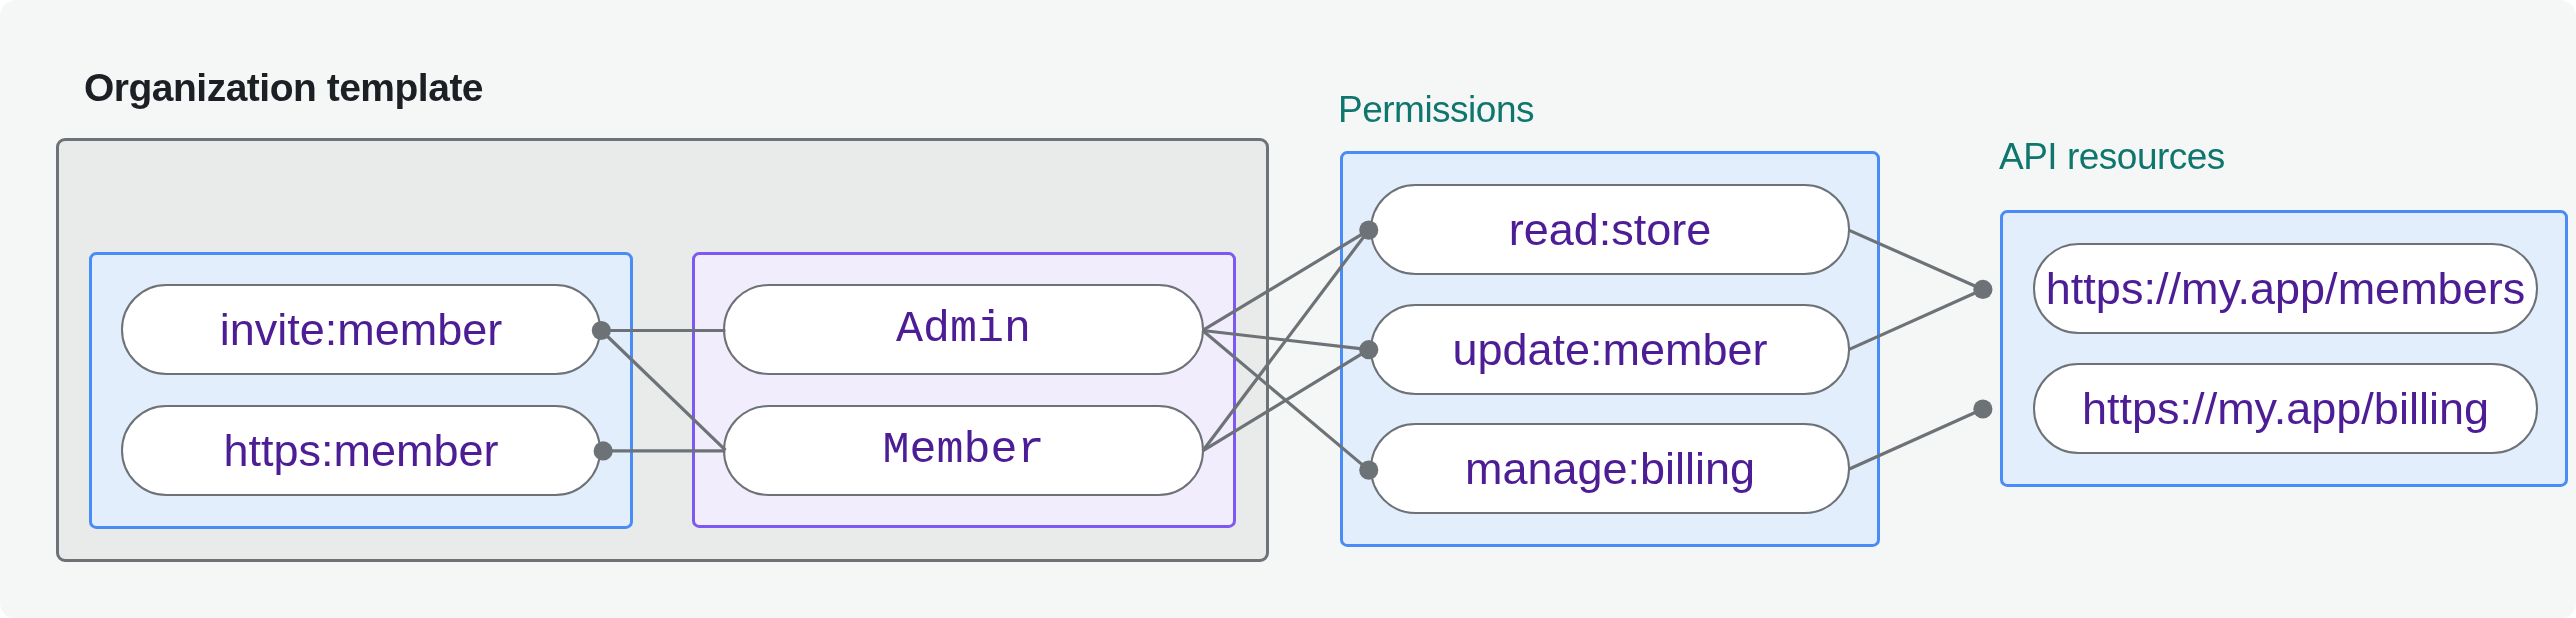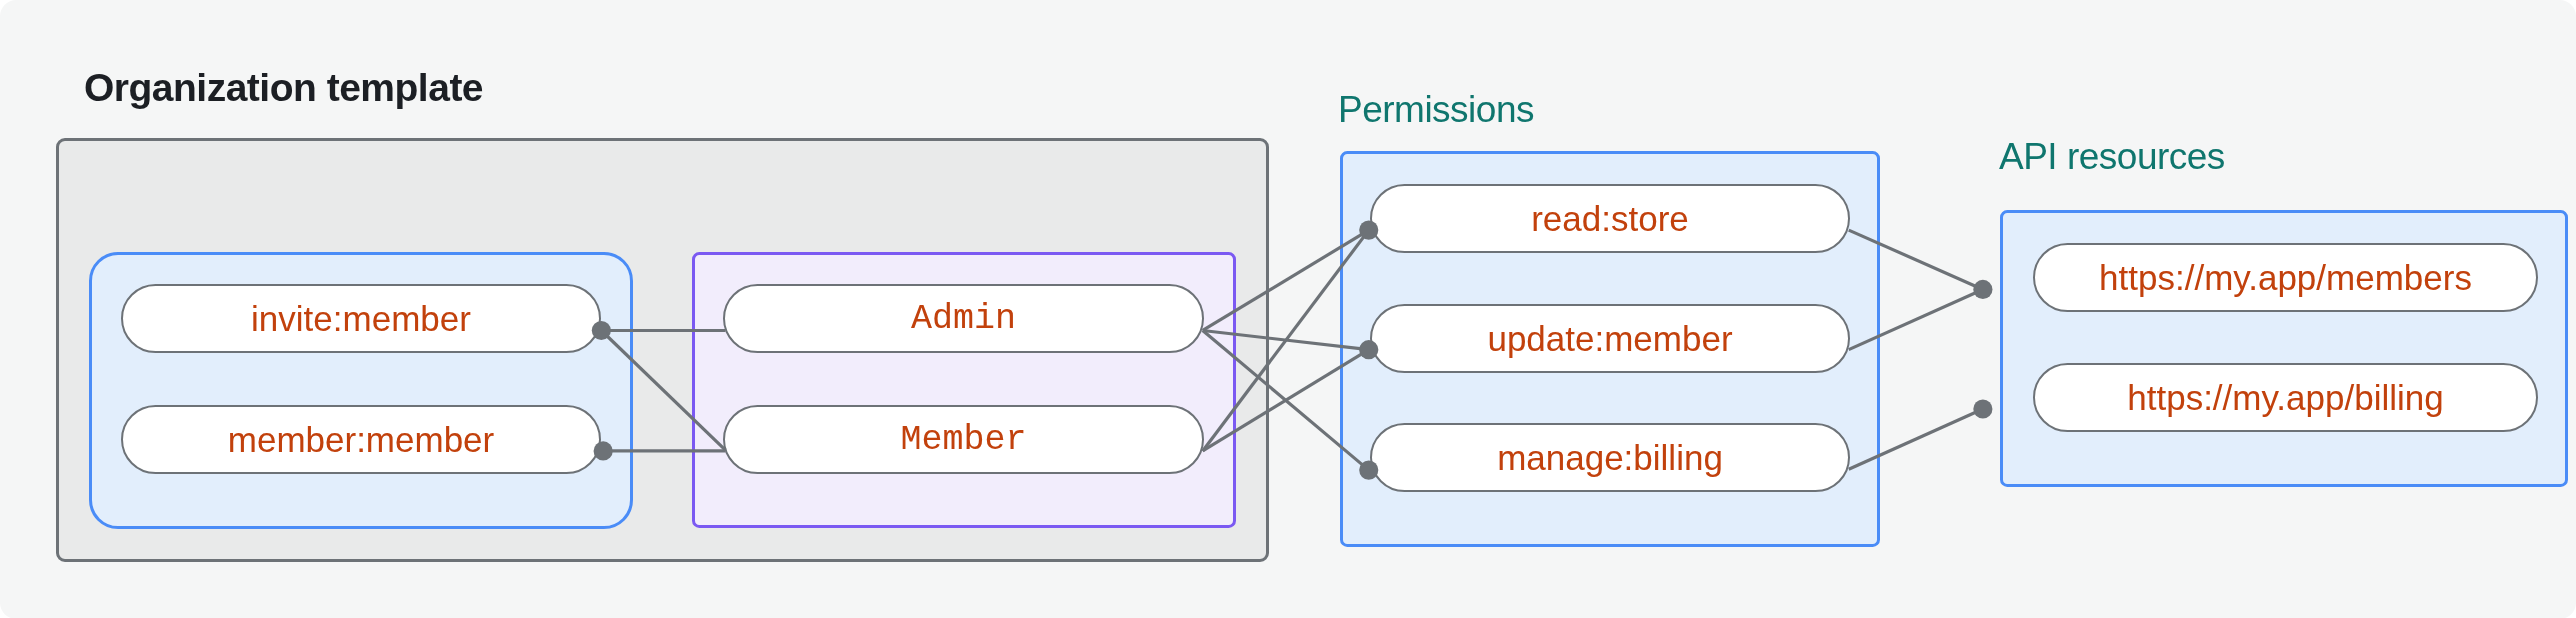--- a/index.html
+++ b/index.html
@@ -49,37 +49,37 @@
   .box.blue {
     background: #e2eefc;
     border: 3.7px solid #4a8cf7;
     border-radius: 7.3px;
   }
   .box.purple {
     background: #f2edfc;
     border: 3.7px solid #7b59f2;
     border-radius: 7.3px;
   }
-  #org-permissions-box { left: 89px;  top: 252px; width: 544px; height: 277px; border-radius: 29px; }
+  #org-permissions-box { left: 89px;  top: 252px; width: 544px; height: 277px; }
   #org-roles-box       { left: 692px; top: 252px; width: 544px; height: 276px; font-family: Liberation Mono, monospace; }
   #permissions-box     { left: 1340px; top: 151px; width: 540px; height: 396px; }
   #api-resources-box   { left: 2000px; top: 210px; width: 568px; height: 277px; }
 
   .pill {
     position: absolute;
     box-sizing: border-box;
-    height: 69px;
+    height: 91px;
     background: #ffffff;
     border: 2.7px solid #6d7277;
     border-radius: 46px;
     display: flex;
     align-items: center;
     justify-content: center;
-    font-size: 35px;
-    color: #c2410c;
+    font-size: 45px;
+    color: #4c1d95;
     white-space: nowrap;
   }
   
   #pill-invite  { left: 29px; top: 29px;  width: 480px; }
   #pill-delete  { left: 29px; top: 150px; width: 480px; }
   
   #pill-admin   { left: 28px; top: 29px;  width: 481px; }
   #pill-member  { left: 28px; top: 150px; width: 481px; }
   
   #pill-read    { left: 27px; top: 30px;  width: 480px; }
@@ -121,21 +121,21 @@
   <div class="section-label" id="label-org-roles">Organization roles</div>
 
   <div class="section-label" id="label-permissions">Permissions</div>
 
   <div class="section-label" id="label-api-resources">API resources</div>
 
   <div class="box gray"></div>
 
   <div class="box blue" id="org-permissions-box">
     <div class="pill" id="pill-invite">invite:member</div>
-    <div class="pill" id="pill-delete">member:member</div>
+    <div class="pill" id="pill-delete">https:member</div>
   </div>
 
   <div class="box purple" id="org-roles-box">
     <div class="pill" id="pill-admin">Admin</div>
     <div class="pill" id="pill-member">Member</div>
   </div>
 
   <div class="box blue" id="permissions-box">
     <div class="pill" id="pill-read">read:store</div>
     <div class="pill" id="pill-update">update:member</div>

